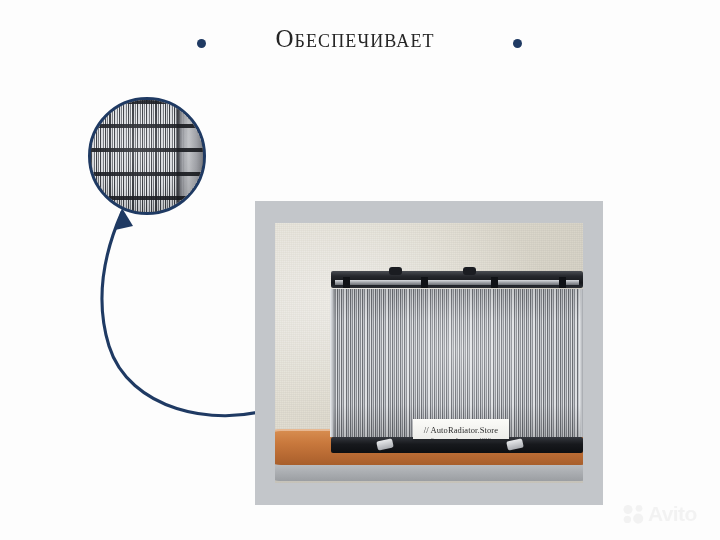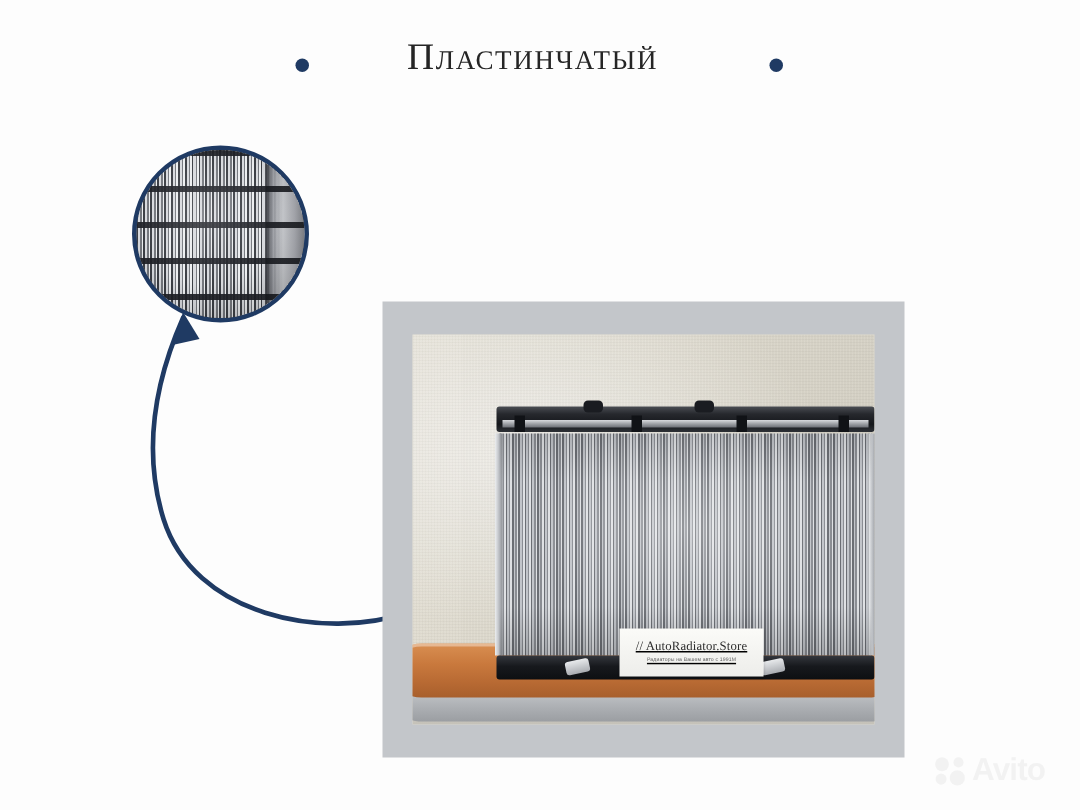--- a/index.html
+++ b/index.html
@@ -274,26 +274,25 @@
     border-radius: 2px;
     background: linear-gradient(180deg, #e8eaec 0%, #a9acb1 100%);
     transform: rotate(-12deg);
   }
   
   #card {
     position: absolute;
     left: 138px;
     top: 196px;
     width: 96px;
-    height: 32px;
+    height: 20px;
     background: linear-gradient(180deg, #fbfbf8 0%, #ededea 100%);
     box-shadow: 0 1px 2px rgba(0,0,0,0.28);
     text-align: center;
     overflow: hidden;
-    text-decoration: underline;
   }
   #card-title {
     margin-top: 6px;
     font-family: "Liberation Serif", serif;
     font-size: 8.5px;
     color: #2d2d2d;
     letter-spacing: 0.1px;
     white-space: nowrap;
   }
   #card-sub {
@@ -324,21 +323,21 @@
     letter-spacing: -0.6px;
     line-height: 21px;
   }
 </style>
 </head>
 <body>
 
 <div id="slide">
 
   <div id="dot-left" class="deco-dot"></div>
-  <div id="title">Пластинчатый</div>
+  <div id="title">Обеспечивает</div>
   <div id="dot-right" class="deco-dot"></div>
 
 
   <div id="fin-circle">
     <div class="fin-art"></div>
     <div class="fin-bands"></div>
     <div class="fin-sidebar"></div>
     <div class="fin-sidebar-bands"></div>
     <div class="fin-shade"></div>
   </div>

